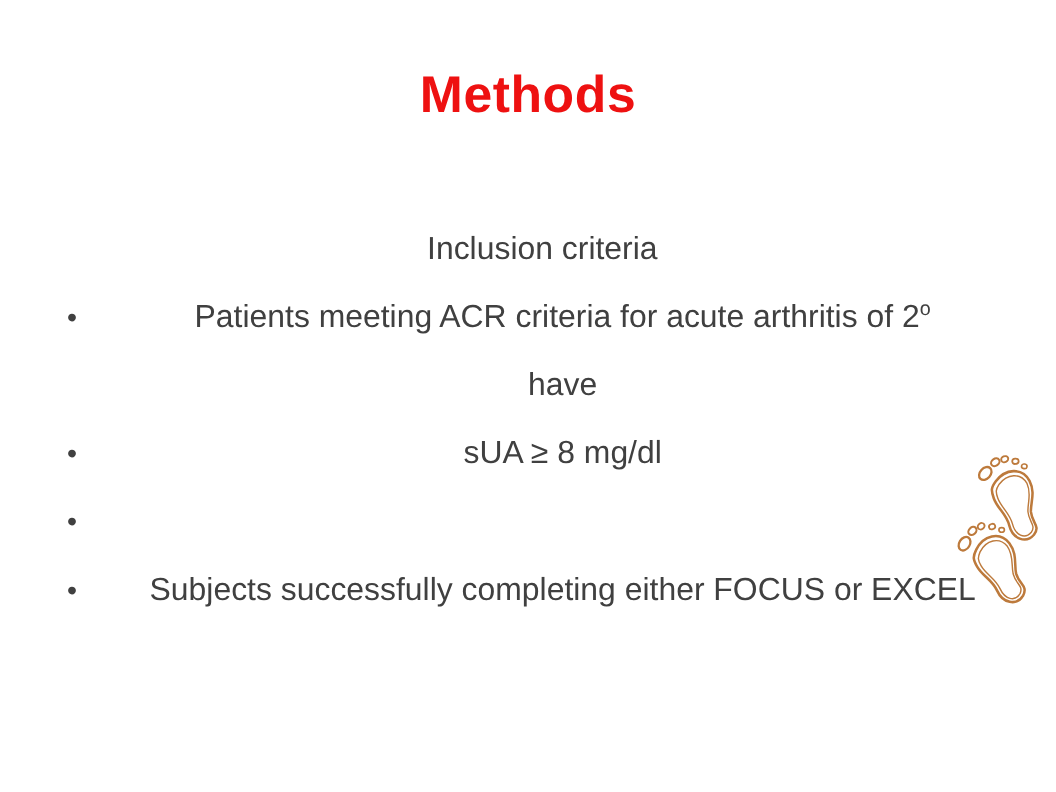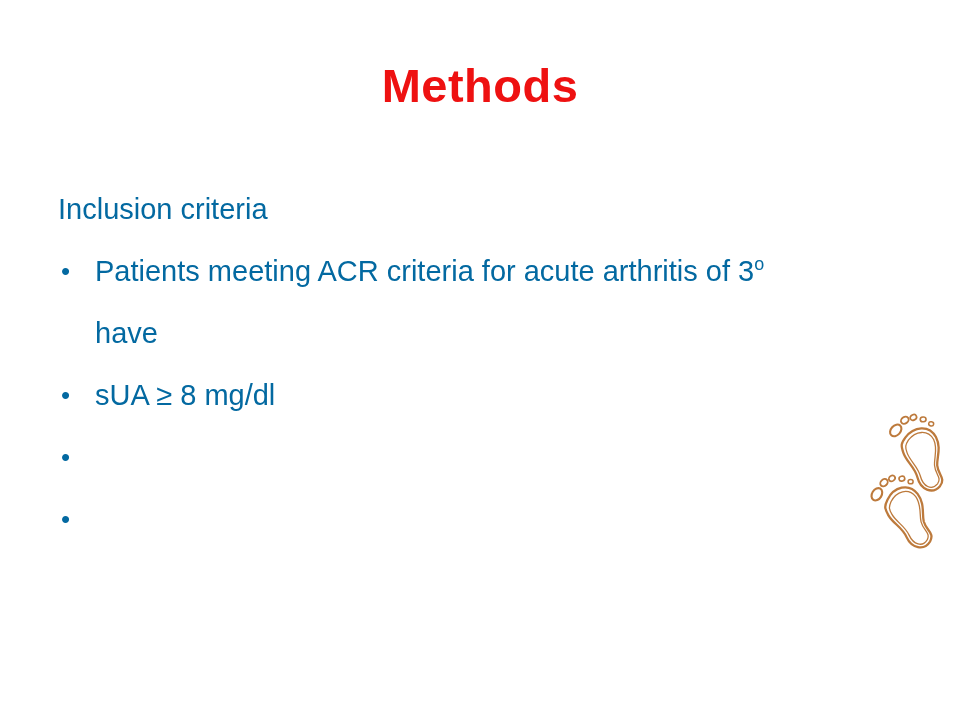--- a/index.html
+++ b/index.html
@@ -26,24 +26,25 @@
     margin: 0;
     text-align: center;
     font-size: 47px;
     font-weight: 700;
     color: #ee1111;
     letter-spacing: 0.5px;
   }
   .content {
     position: absolute;
     left: 58px;
-    top: 178px;
+    top: 195px;
     width: 870px;
     font-size: 29px;
-    color: #0369a1;
+    color: #404040;
+    text-align: center;
   }
   .line {
     height: 62px;
     line-height: 62px;
     white-space: nowrap;
     position: relative;
   }
   .indented {
     padding-left: 37px;
   }
@@ -69,34 +70,34 @@
 
 <div class="slide">
 
   <h1 class="title">Methods</h1>
 
   <div class="content">
 
     <div class="line">Inclusion criteria</div>
 
     <div class="line indented">
-      <span class="marker">•</span><span>Patients meeting ACR criteria for acute arthritis of 3</span><span class="sup">o</span>
+      <span class="marker">•</span><span>Patients meeting ACR criteria for acute arthritis of 2</span><span class="sup">o</span>
     </div>
     <div class="line indented">have</div>
 
     <div class="line indented">
       <span class="marker">•</span><span>sUA ≥ 8 mg/dl</span>
     </div>
 
     <div class="line indented">
       <span class="marker">•</span>
     </div>
 
     <div class="line indented">
-      <span class="marker">•</span>
+      <span class="marker">•</span><span>Subjects successfully completing either FOCUS or EXCEL</span>
     </div>
 
   </div>
 
   <svg class="footprints" width="120" height="180" viewBox="0 0 120 180" aria-hidden="true">
     <defs>
       <g id="foot" fill="none" stroke="#bd7a3c" stroke-linecap="round">
 
         <path stroke-width="2.3" d="M15,21 C27,13 42,17 44,31 C45.5,43 38,50 35.5,58 C33,68 39.5,73 31,78.5 C21,84 11.5,75 12.8,63 C14,52 8,45 8,35 C8,27 9,25 15,21 Z"></path>
         <path stroke-width="1.3" d="M17,24.5 C27,18 39,21 41,32.5 C42,42.5 35.5,49 33,57 C30.5,66 36,71 29.5,75.5 C21.5,80 15,73 16,62.5 C17,52.5 11.5,45 11.5,36 C11.5,29.5 12.5,28 17,24.5 Z"></path>

